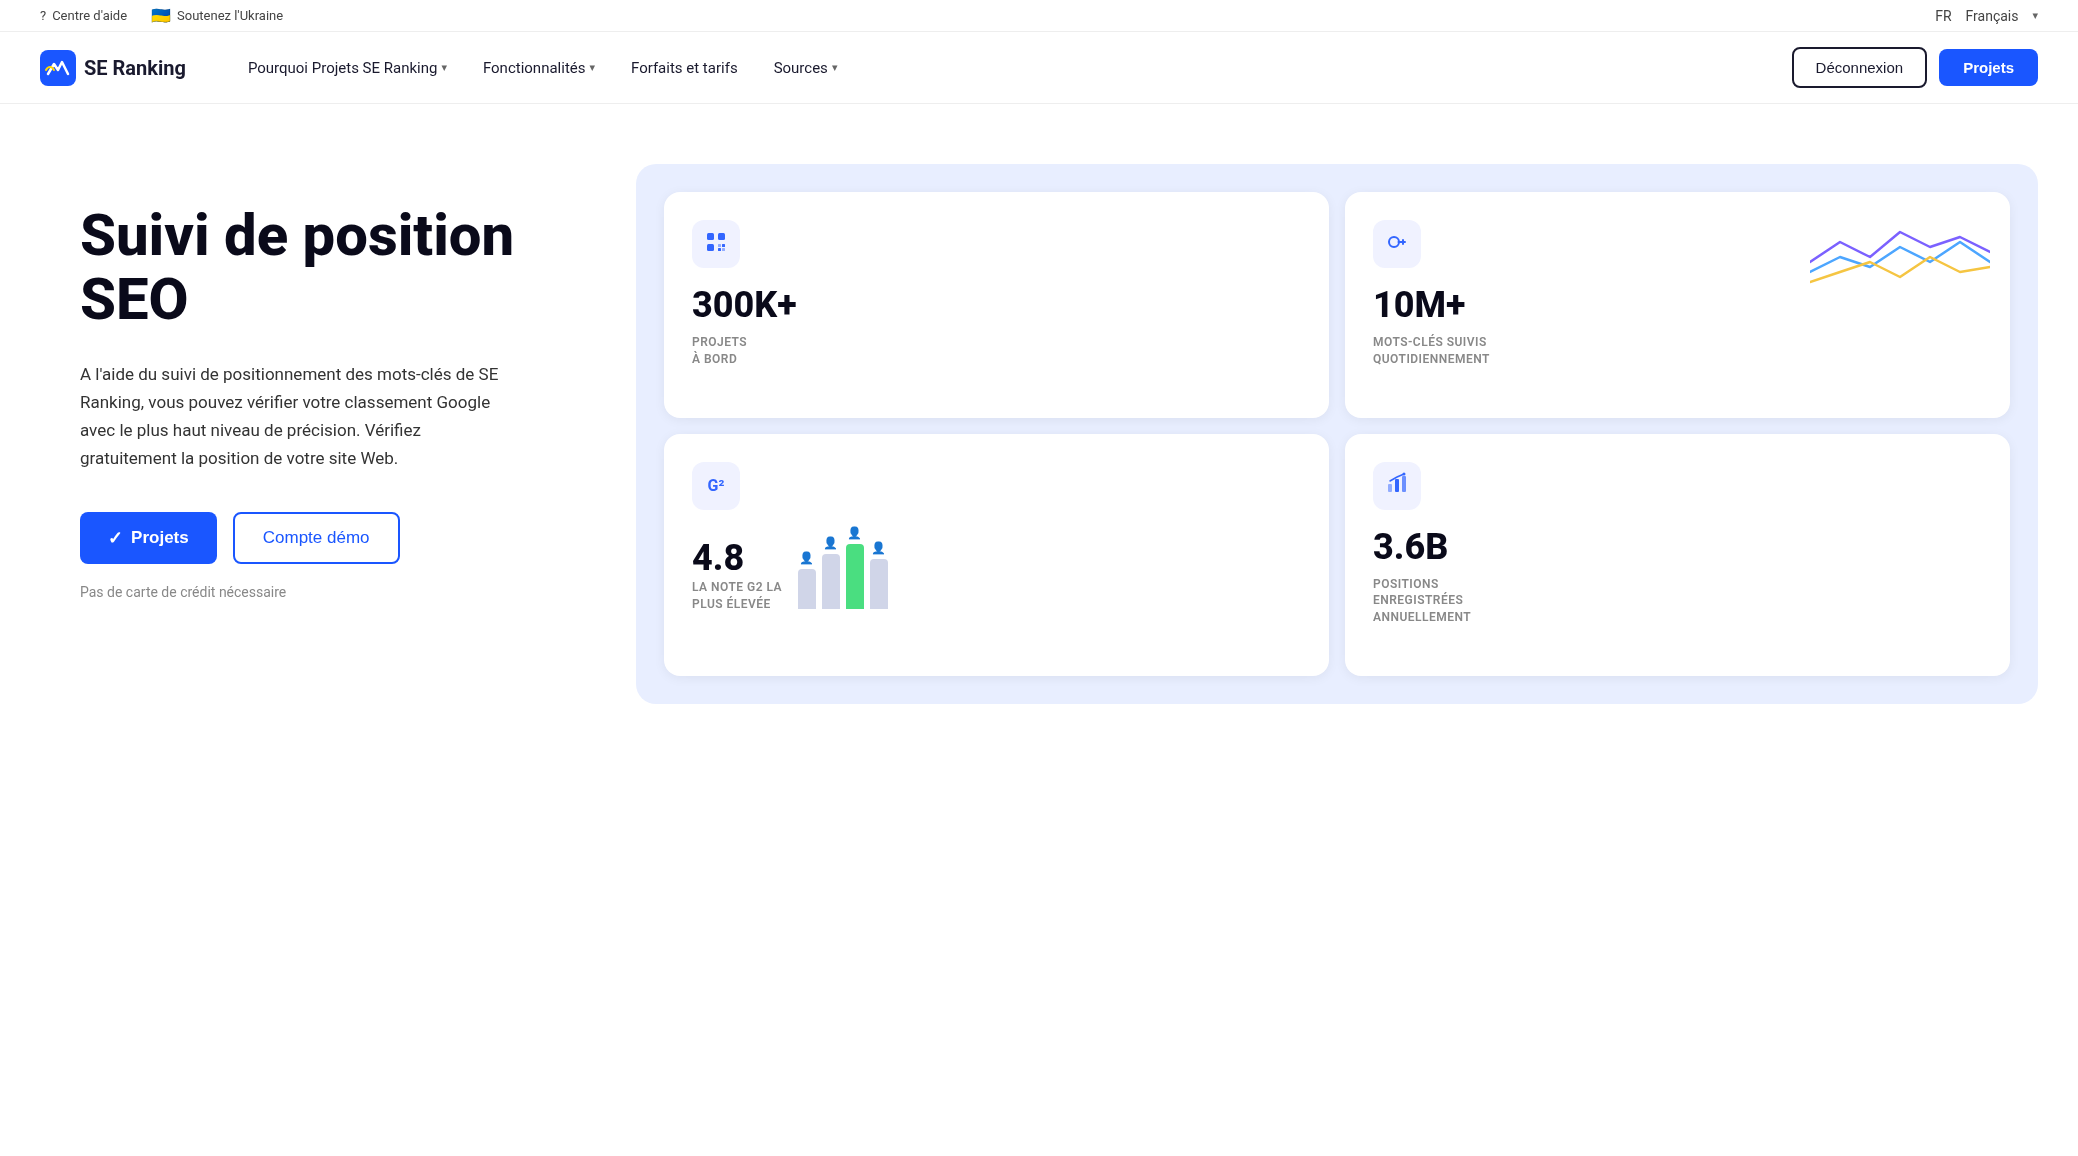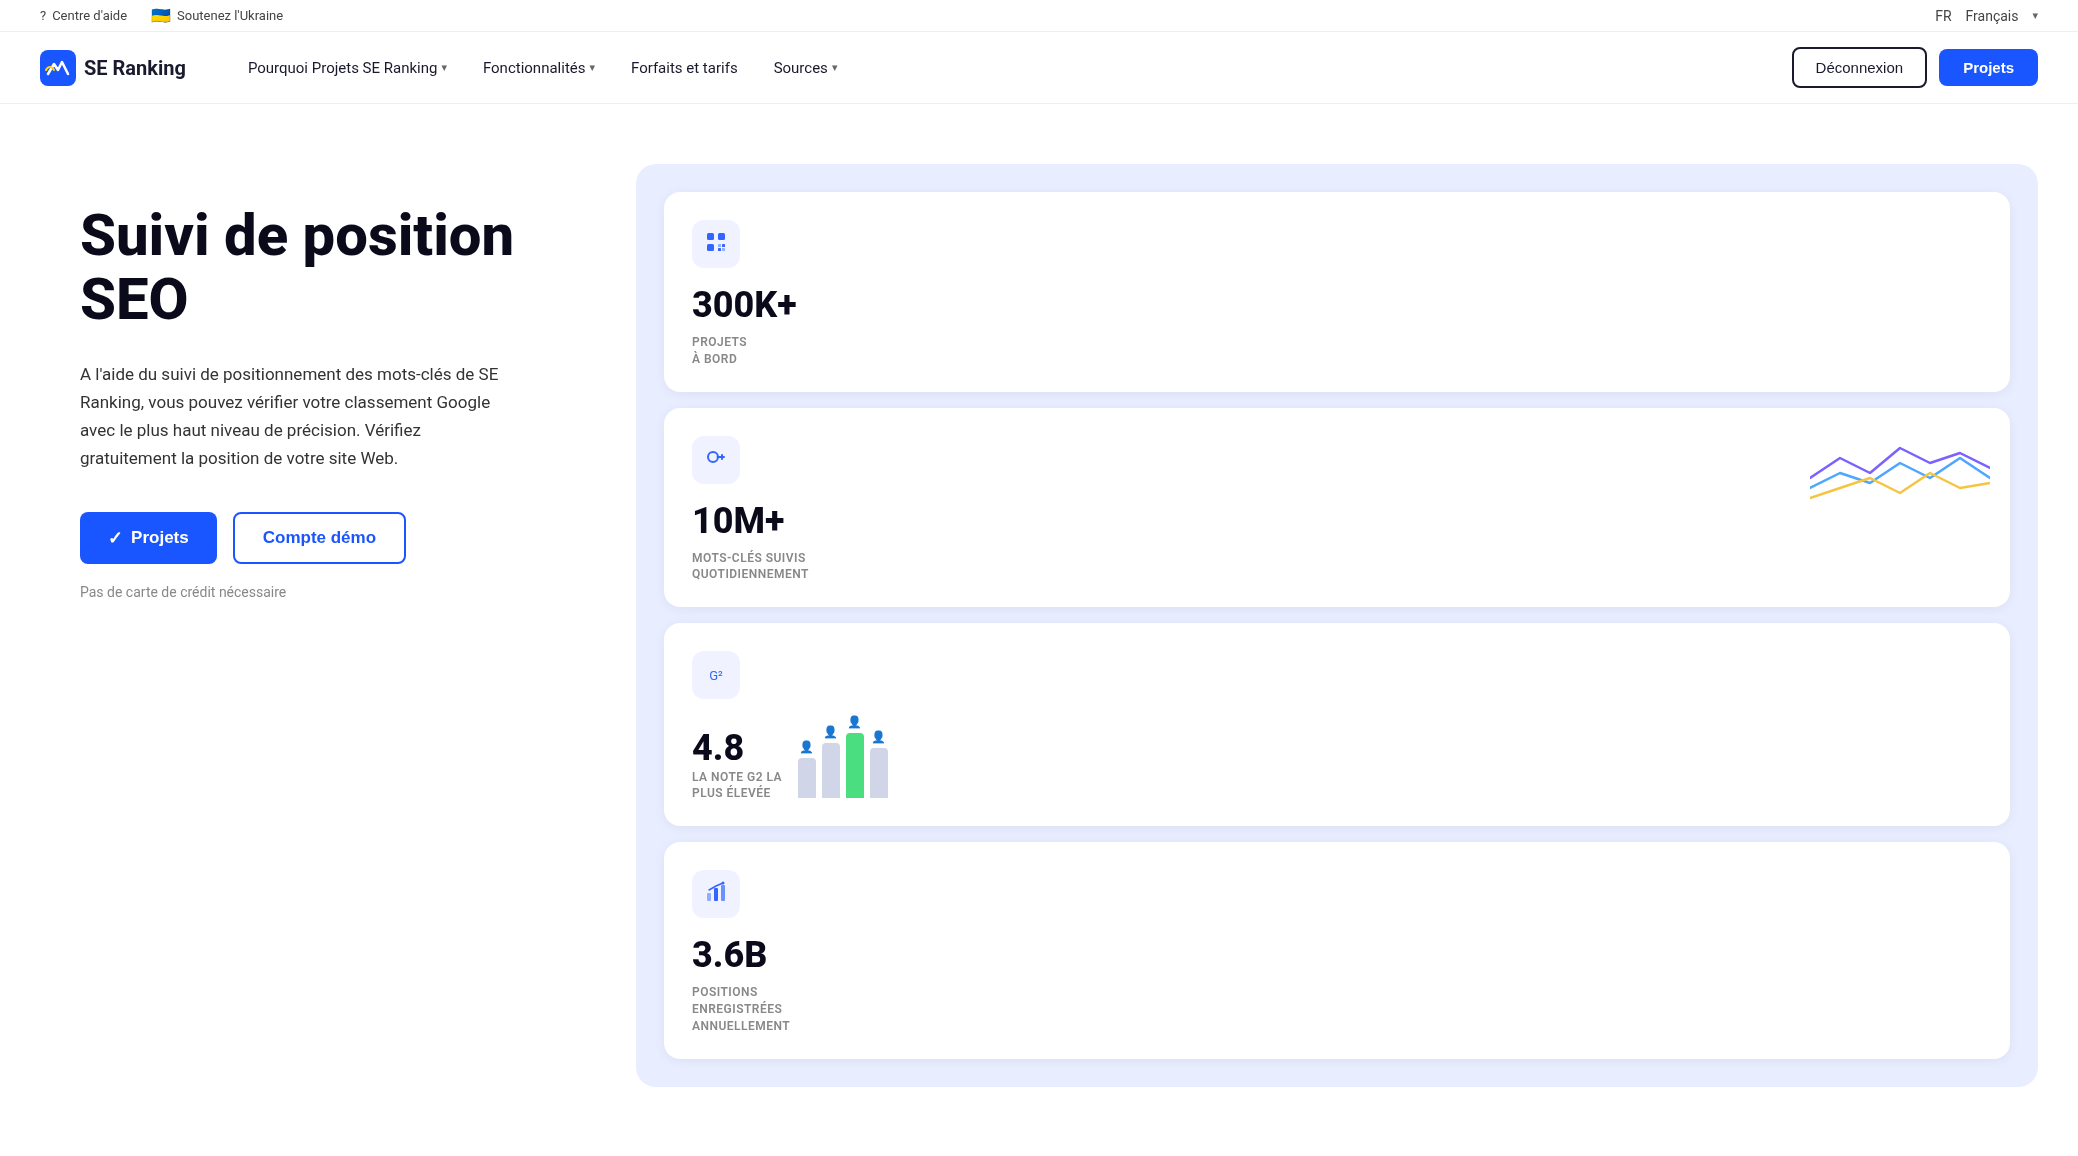--- a/index.html
+++ b/index.html
@@ -138,36 +138,36 @@
     .btn-demo {
       display: flex;
       align-items: center;
       gap: 8px;
       padding: 14px 28px;
       background: #fff;
       color: #1a56ff;
       border: 2px solid #1a56ff;
       border-radius: 8px;
       font-size: 17px;
-      font-weight: 700;
+      font-weight: 400;
       cursor: pointer;
     }
     .hero-note {
       font-size: 14px;
       color: #888;
     }
 
     
     .hero-right {
       flex: 1;
       background: #e8eeff;
       border-radius: 20px;
       padding: 28px;
       display: grid;
-      grid-template-columns: 1fr;
+      grid-template-columns: 1fr 1fr;
       gap: 16px;
       min-height: 540px;
     }
     .stat-card {
       background: #fff;
       border-radius: 16px;
       padding: 28px 28px 24px;
       display: flex;
       flex-direction: column;
       gap: 8px;
@@ -338,21 +338,21 @@
 
       <svg class="mini-chart" viewBox="0 0 180 80">
         <polyline points="0,50 30,30 60,45 90,20 120,35 150,25 180,40" fill="none" stroke="#7b61ff" stroke-width="2.5" stroke-linecap="round" stroke-linejoin="round"></polyline>
         <polyline points="0,60 30,45 60,55 90,35 120,50 150,30 180,50" fill="none" stroke="#4da6ff" stroke-width="2.5" stroke-linecap="round" stroke-linejoin="round"></polyline>
         <polyline points="0,70 30,60 60,50 90,65 120,45 150,60 180,55" fill="none" stroke="#f5c542" stroke-width="2.5" stroke-linecap="round" stroke-linejoin="round"></polyline>
       </svg>
     </div>
 
     <div class="stat-card">
       <div class="card-icon-wrap">
-        <span class="card-icon" style="font-size:13px; font-weight:400; color:#3366ff;">G²</span>
+        <span class="card-icon" style="font-size:16px; font-weight:700; color:#3366ff;">G²</span>
       </div>
       <div style="display:flex; align-items:flex-end; gap:16px;">
         <div>
           <div class="stat-value">4.8</div>
           <div class="stat-label">LA NOTE G2 LA<br>PLUS ÉLEVÉE</div>
         </div>
 
         <div style="display:flex; align-items:flex-end; gap:6px; margin-bottom:4px;">
           <div class="bar-group">
             <span style="font-size:12px; color:#ccc;">👤</span>

